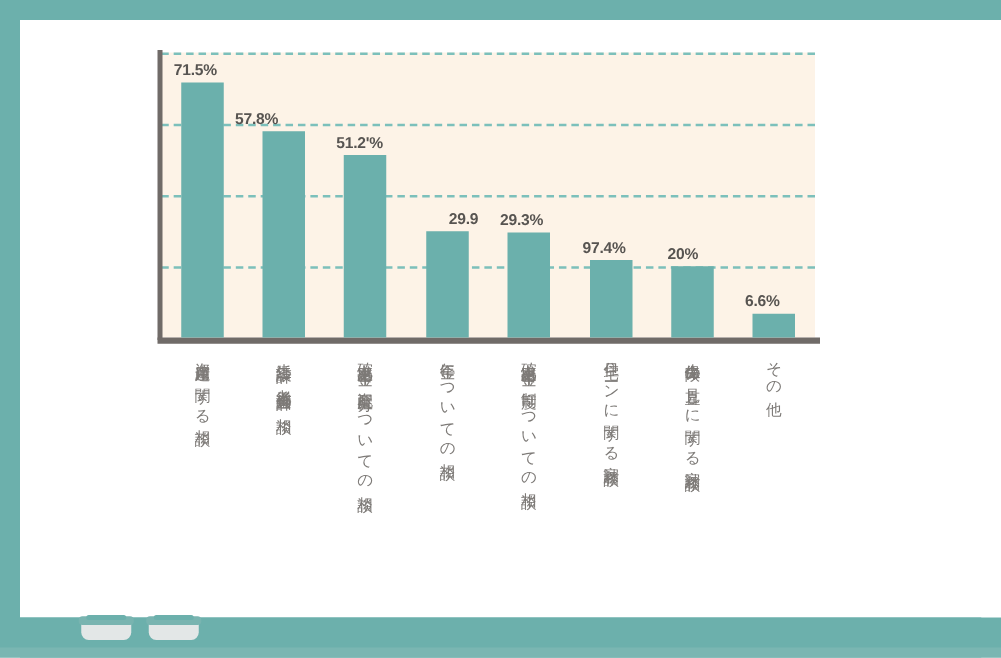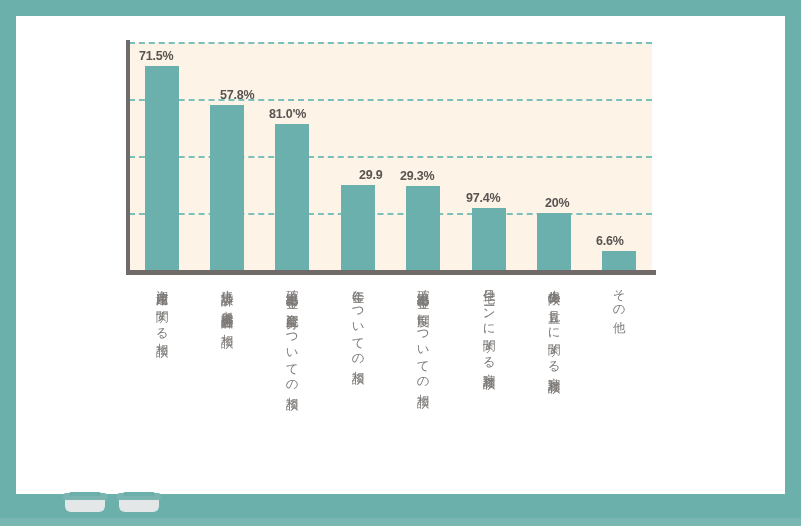--- a/index.html
+++ b/index.html
@@ -22,20 +22,21 @@
     height: 526px;
     background: #6cb0ac;
     box-sizing: border-box;
   }
   #page-inner {
     position: absolute;
     left: 16px; top: 16px;
     width: 769px;
     height: 478px;
     background: #ffffff;
+    padding-left: 16px;
   }
   
   #bottom-band {
     position: absolute;
     left: 16px;
     top: 494px;
     width: 769px;
     height: 32px;
     background: #6cb0ac;
   }
@@ -162,31 +163,31 @@
           <div class="gridline" style="left: 113px; top: 140px;"></div>
           <div class="gridline" style="left: 113px; top: 83px;"></div>
           <div class="gridline" style="left: 113px; top: 26px;"></div>
         </div>
       <div id="y-axis-line"></div>
       <div id="x-axis-line"></div>
       <div id="bars-host">
           <div class="bar" style="left: 129px; top: 50.225px; width: 34px; height: 203.775px;"></div>
           <div class="bar-value" style="left: 123px; top: 33.225px;">71.5%</div>
           <div class="bar" style="left: 194px; top: 89.27px; width: 34px; height: 164.73px;"></div>
-          <div class="bar-value" style="left: 204px; top: 72.27px;">57.8%</div>
+          <div class="bar-value" style="left: 172px; top: 72.27px;">57.8%</div>
           <div class="bar" style="left: 259px; top: 108.08px; width: 34px; height: 145.92px;"></div>
-          <div class="bar-value" style="left: 253px; top: 91.08px;">81.0'%</div>
+          <div class="bar-value" style="left: 253px; top: 91.08px;">51.2'%</div>
           <div class="bar" style="left: 325px; top: 168.785px; width: 34px; height: 85.215px;"></div>
           <div class="bar-value" style="left: 319px; top: 151.785px; margin-left: 24px;">29.9</div>
           <div class="bar" style="left: 390px; top: 170.495px; width: 34px; height: 83.505px;"></div>
           <div class="bar-value" style="left: 384px; top: 153.495px;">29.3%</div>
           <div class="bar" style="left: 456px; top: 191.585px; width: 34px; height: 62.415px;"></div>
           <div class="bar-value" style="left: 450px; top: 174.585px;">97.4%</div>
           <div class="bar" style="left: 521px; top: 197px; width: 34px; height: 57px;"></div>
-          <div class="bar-value" style="left: 529px; top: 180px;">20%</div>
+          <div class="bar-value" style="left: 518px; top: 180px;">20%</div>
           <div class="bar" style="left: 586px; top: 235.19px; width: 34px; height: 18.81px;"></div>
           <div class="bar-value" style="left: 580px; top: 218.19px;">6.6%</div>
         </div>
       <div id="labels-host">
           <div class="cat-label" style="left: 139px;">資産運用に関する相談</div>
           <div class="cat-label" style="left: 204px;">生活設計や老後資金計画の相談</div>
           <div class="cat-label" style="left: 269px;">確定拠出年金の資産配分についての相談</div>
           <div class="cat-label" style="left: 335px;">年金についての相談</div>
           <div class="cat-label" style="left: 400px;">確定拠出年金の制度についての相談</div>
           <div class="cat-label" style="left: 466px;">住宅ローンに関する家計相談</div>

